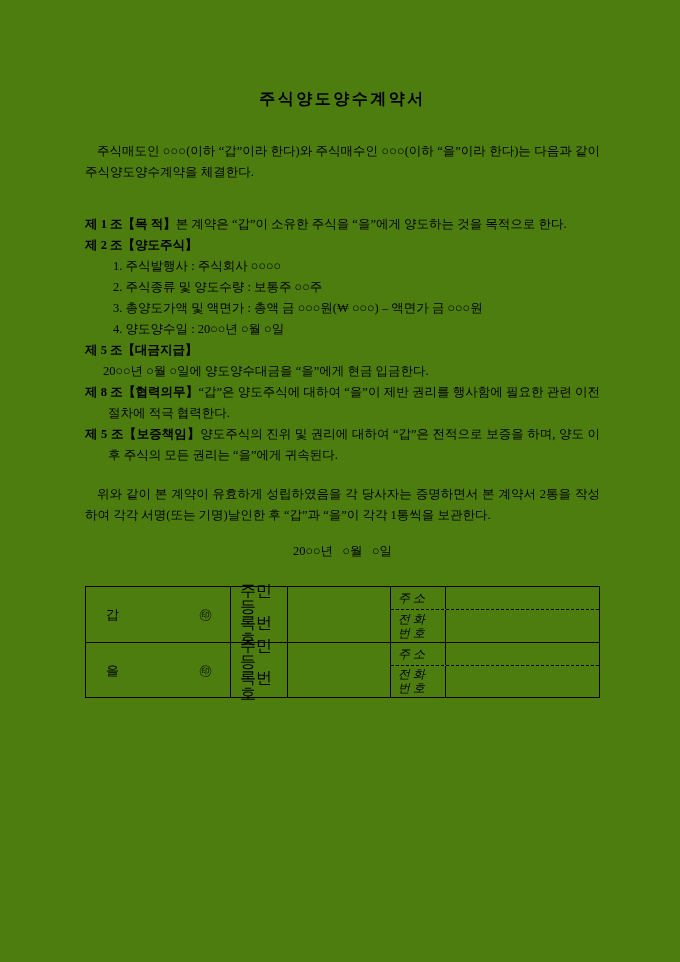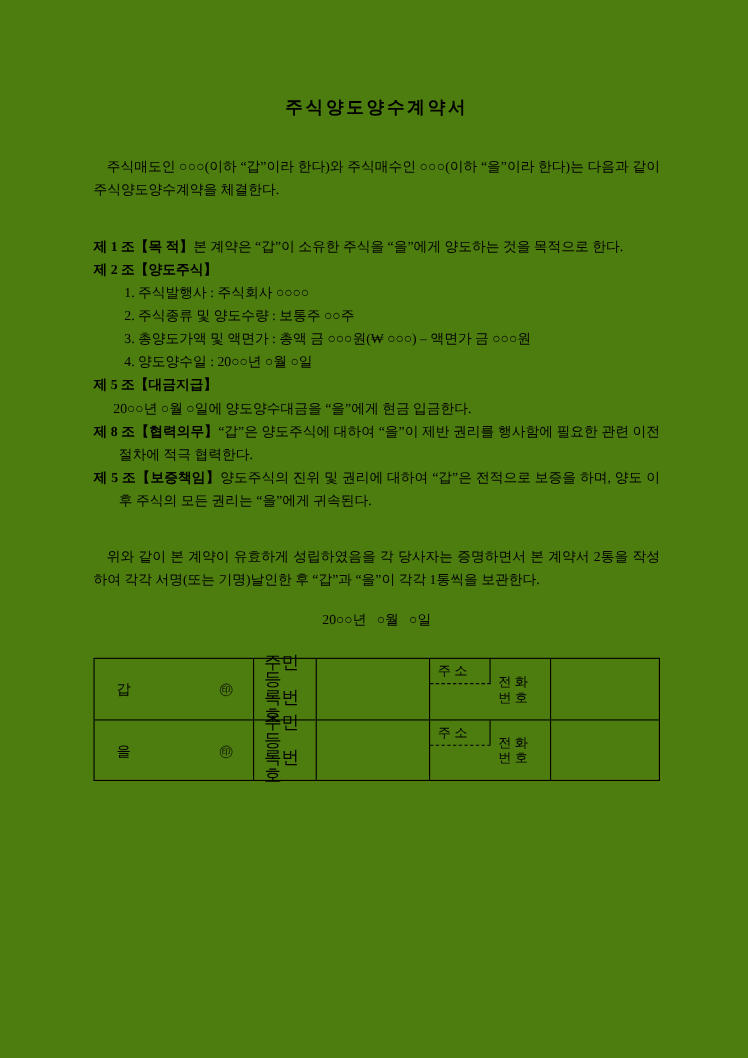--- a/index.html
+++ b/index.html
@@ -35,21 +35,21 @@
 
   .hang-lg { padding-left: 45px; text-indent: -45px; }
   .hang-sm { padding-left: 23px; text-indent: -23px; }
 
   .items { padding-left: 28px; }
   .item { }
 
   .sub-body { padding-left: 18px; }
 
   .closing {
-    margin-top: 30px;
+    margin-top: 18px;
     text-indent: 12px;
   }
 
   .date-line {
     margin-top: 15px;
     text-align: center;
     white-space: pre;
   }
 
   .sign-table {
@@ -81,20 +81,22 @@
     font-size: 16px;
     line-height: 16px;
   }
 
   .tc.id-value { width: 103px; }
 
   .tc.contact {
     flex: 1;
     border-right: none;
     display: flex;
+    flex-direction: column;
+    font-style: italic;
   }
   .crow { display: flex; }
   .crow.addr { height: 42%; border-bottom: 1px dashed #000; }
   .crow.phone { flex: 1; }
   .clab {
     width: 55px;
     border-right: 1px solid #000;
     display: flex;
     flex-direction: column;
     justify-content: center;

